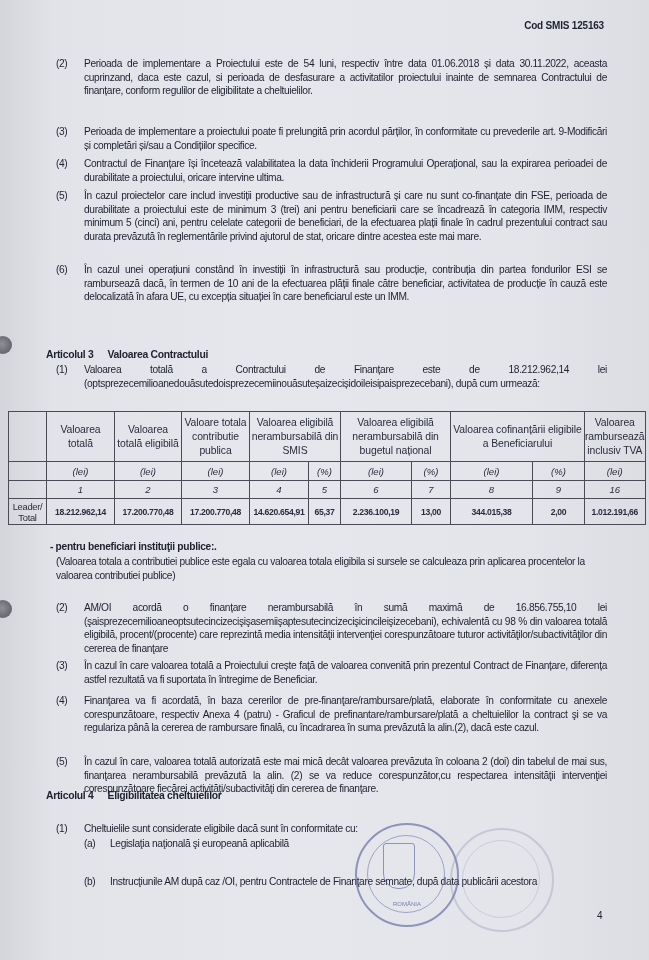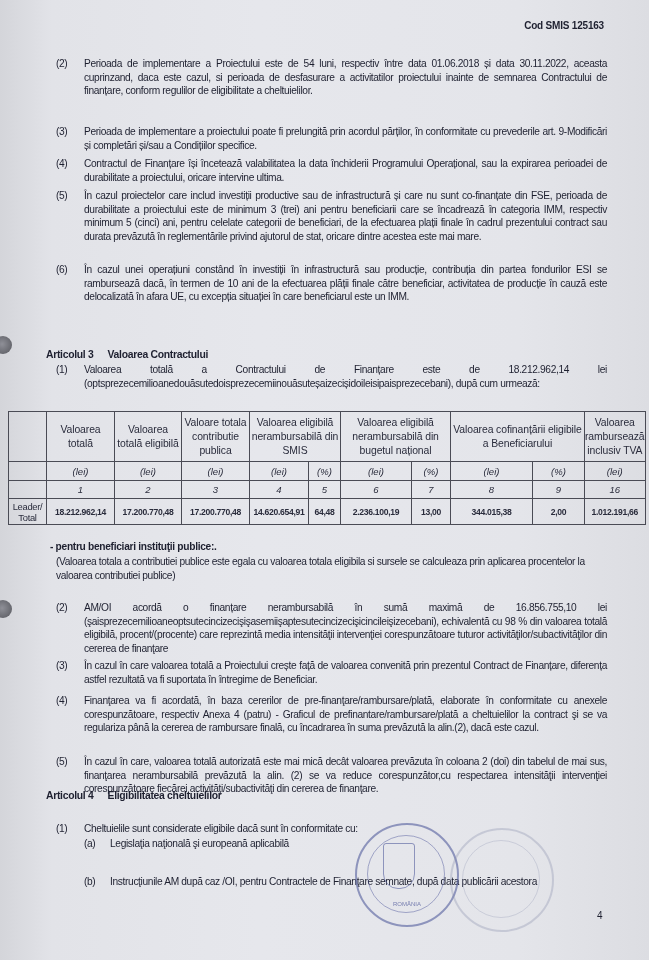--- a/index.html
+++ b/index.html
@@ -132,21 +132,21 @@
       <td>8</td>
           <td>9</td>
       <td>16</td>
     </tr>
     <tr class="tot">
       <td class="lbl">Leader/ Total</td>
       <td>18.212.962,14</td>
       <td>17.200.770,48</td>
       <td>17.200.770,48</td>
       <td>14.620.654,91</td>
-      <td>64,48</td>
+      <td>65,37</td>
       <td>2.236.100,19</td>
       <td>13,00</td>
       <td>344.015,38</td>
       <td>2,00</td>
       <td>1.012.191,66</td>
     </tr>
   </tbody>
     </table>
 
   <div class="sub-title">- pentru beneficiari instituţii publice:.</div>

